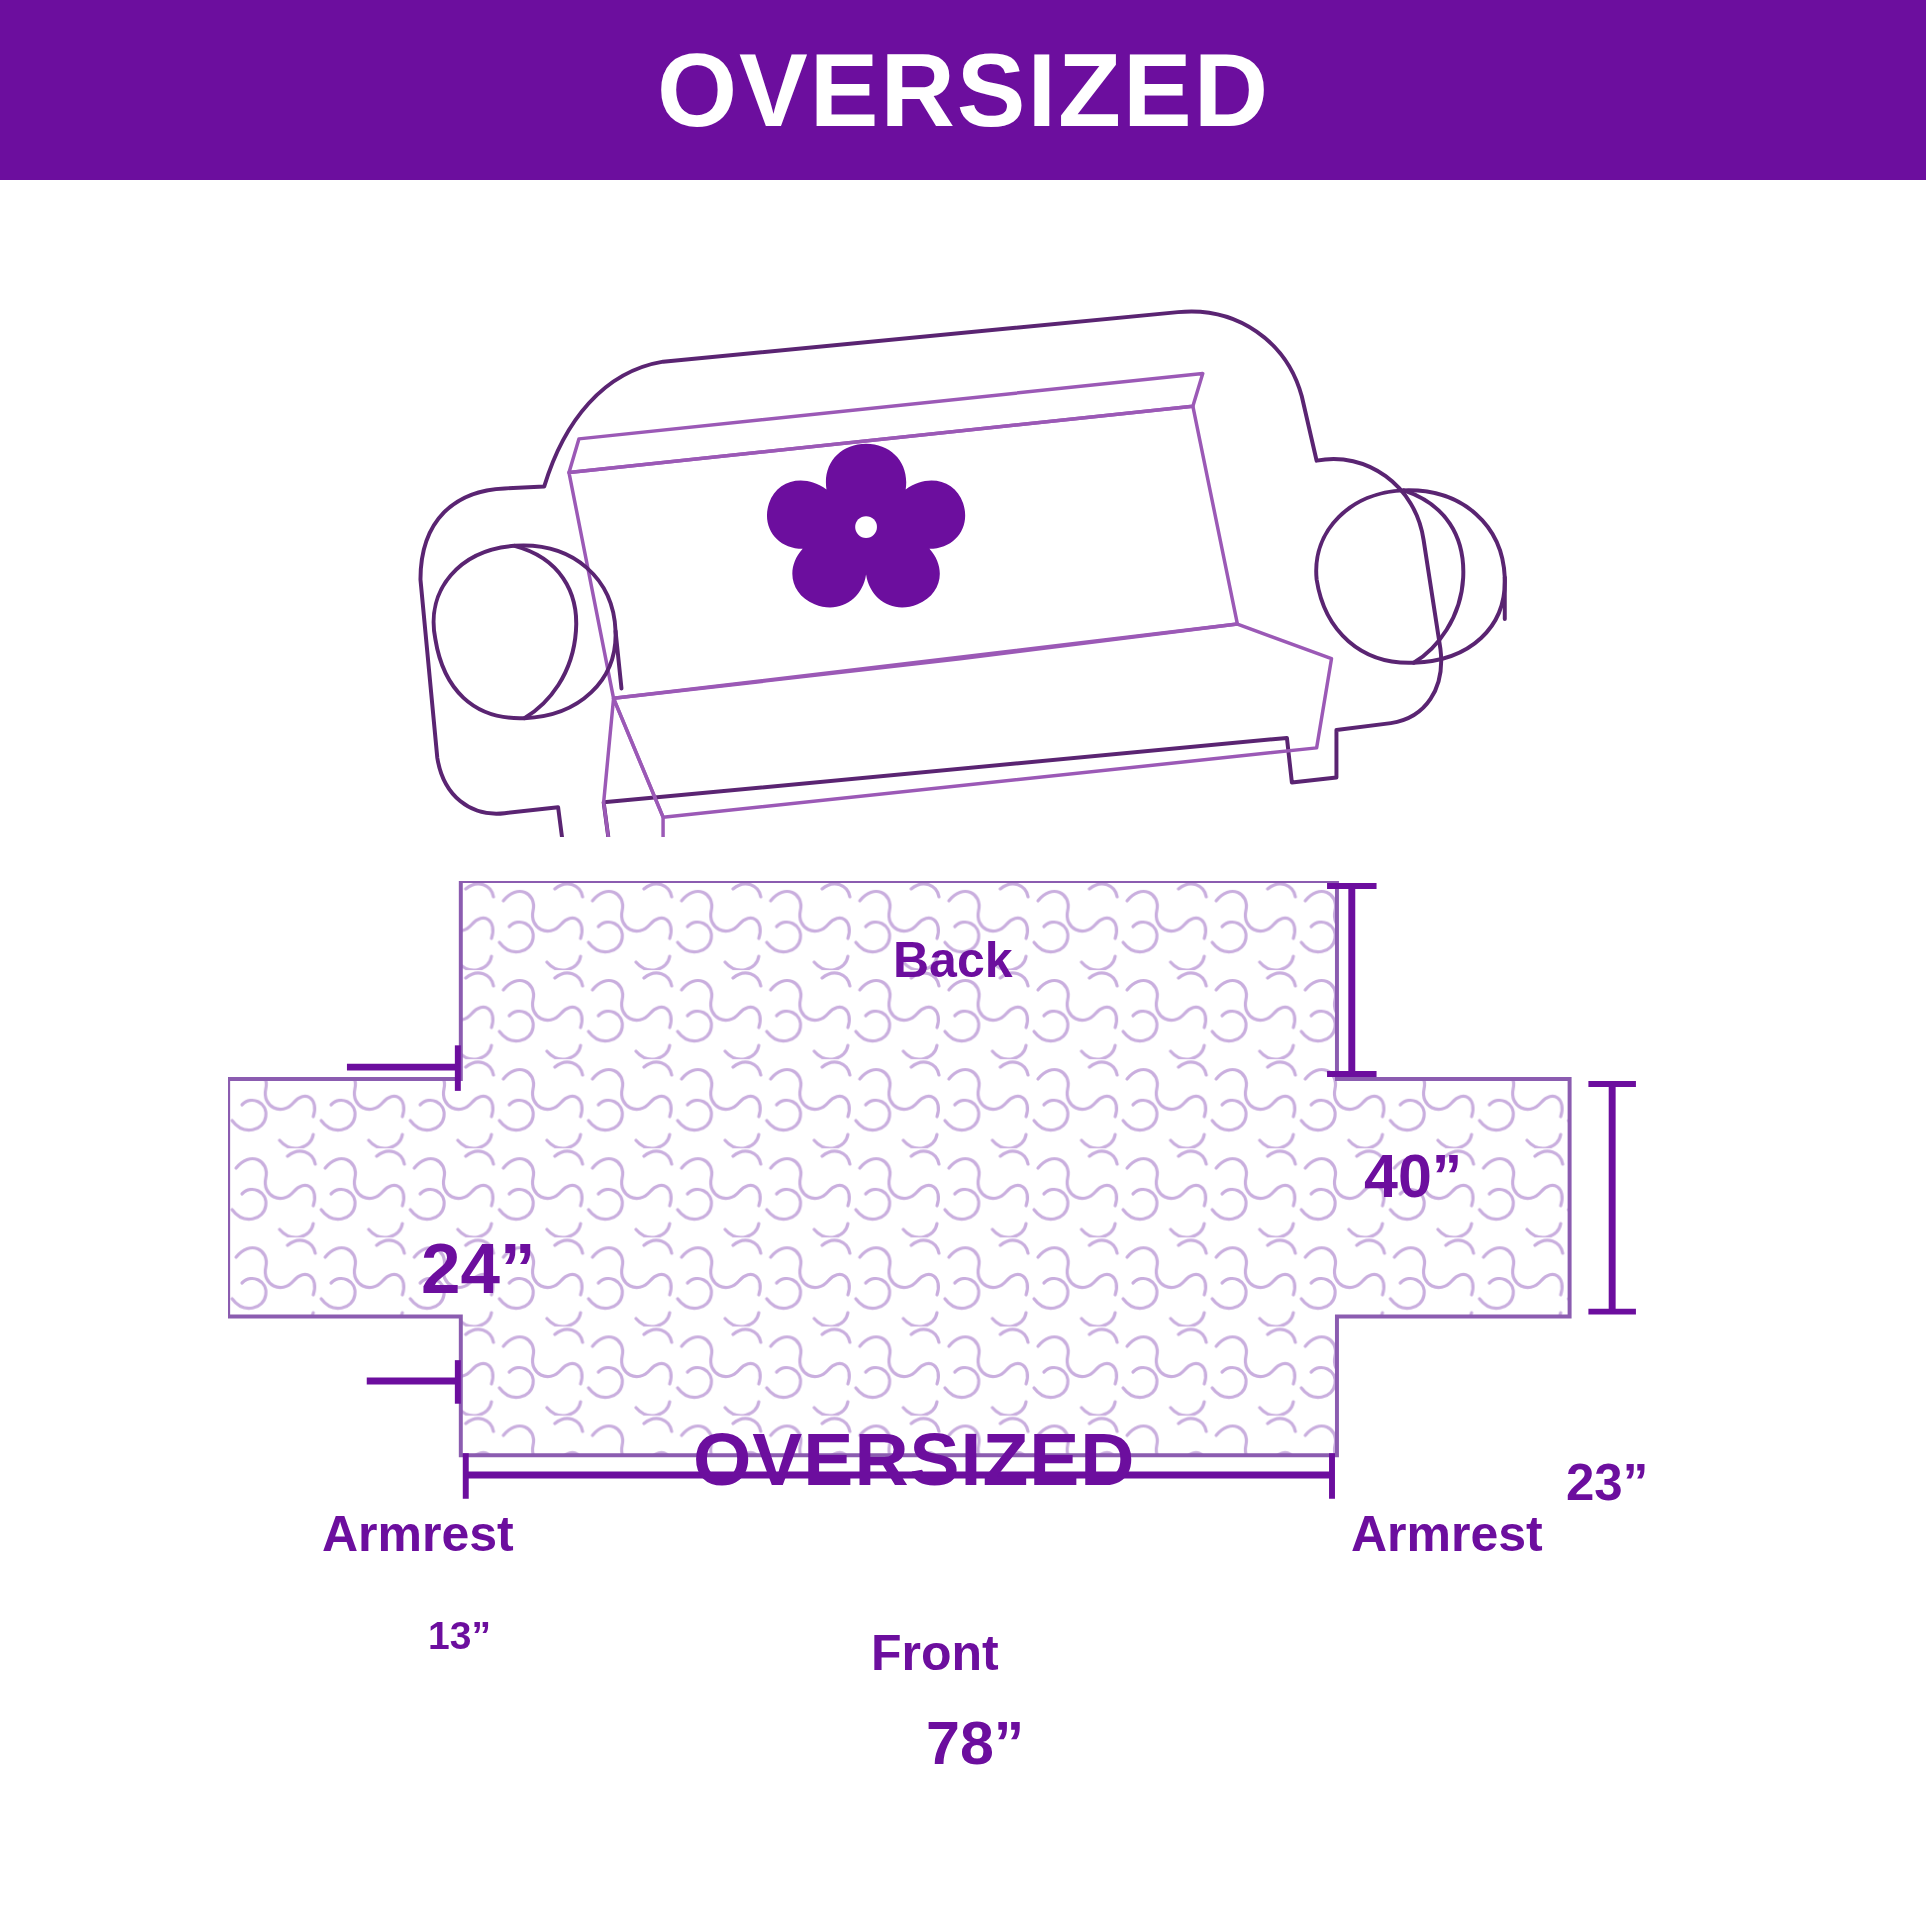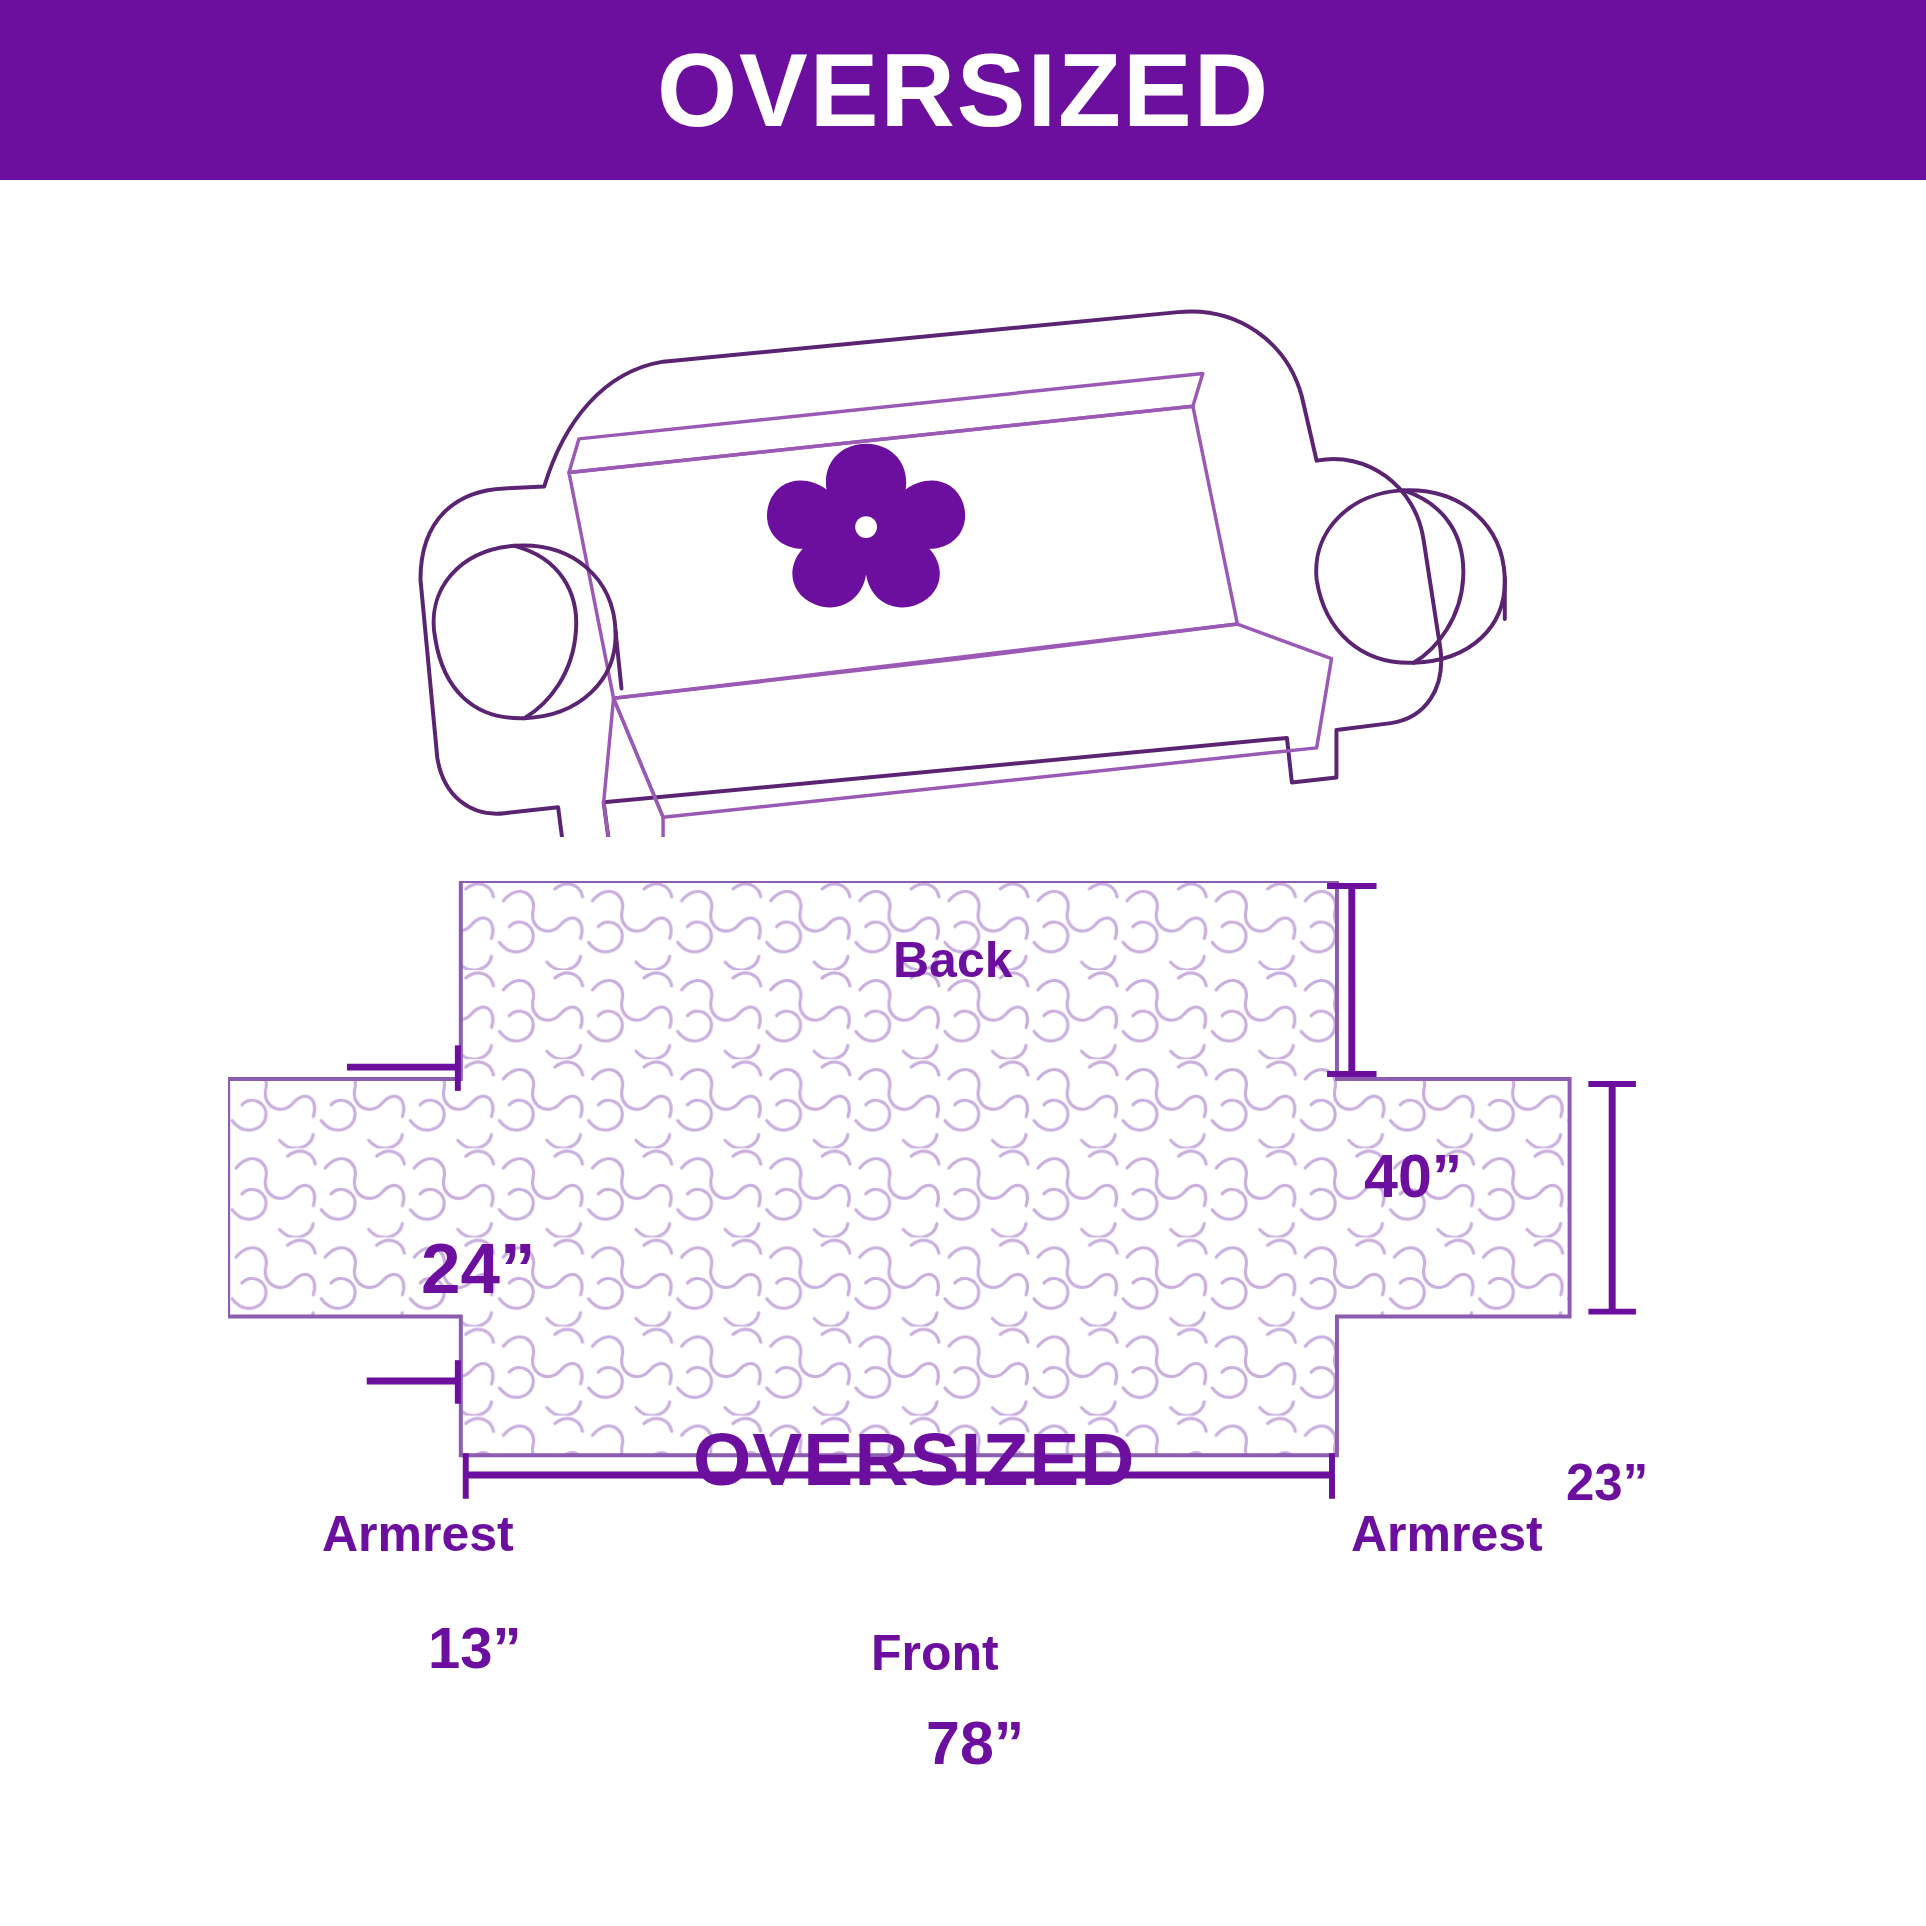--- a/index.html
+++ b/index.html
@@ -64,21 +64,21 @@
 
   #label-back      { left: 871px; top: 931px;  font-size: 50px; margin-left: 22px; }
   #label-front     { left: 871px; top: 1624px; font-size: 50px; }
   #label-armrest-l { left: 322px; top: 1505px; font-size: 50px; }
   #label-armrest-r { left: 1351px;top: 1505px; font-size: 50px; }
   #label-oversized { left: 693px; top: 1416px; font-size: 75px; letter-spacing: 1px;}
 
   #dim-40 { left: 1364px; top: 1141px; font-size: 61px; }
   #dim-23 { left: 1566px; top: 1426px; font-size: 51px; margin-top: 27px; }
   #dim-24 { left: 381px;  top: 1228px; font-size: 71px; margin-left: 40px; }
-  #dim-13 { left: 428px;  top: 1614px; font-size: 58px; }
+  #dim-13 { left: 428px;  top: 1614px; font-size: 39px; }
   #dim-78 { left: 926px;  top: 1708px; font-size: 61px; }
 </style>
 </head>
 <body>
 
 <div id="header-banner">
   <div id="header-title">OVERSIZED</div>
 </div>
 
 <div id="sofa-illustration">

